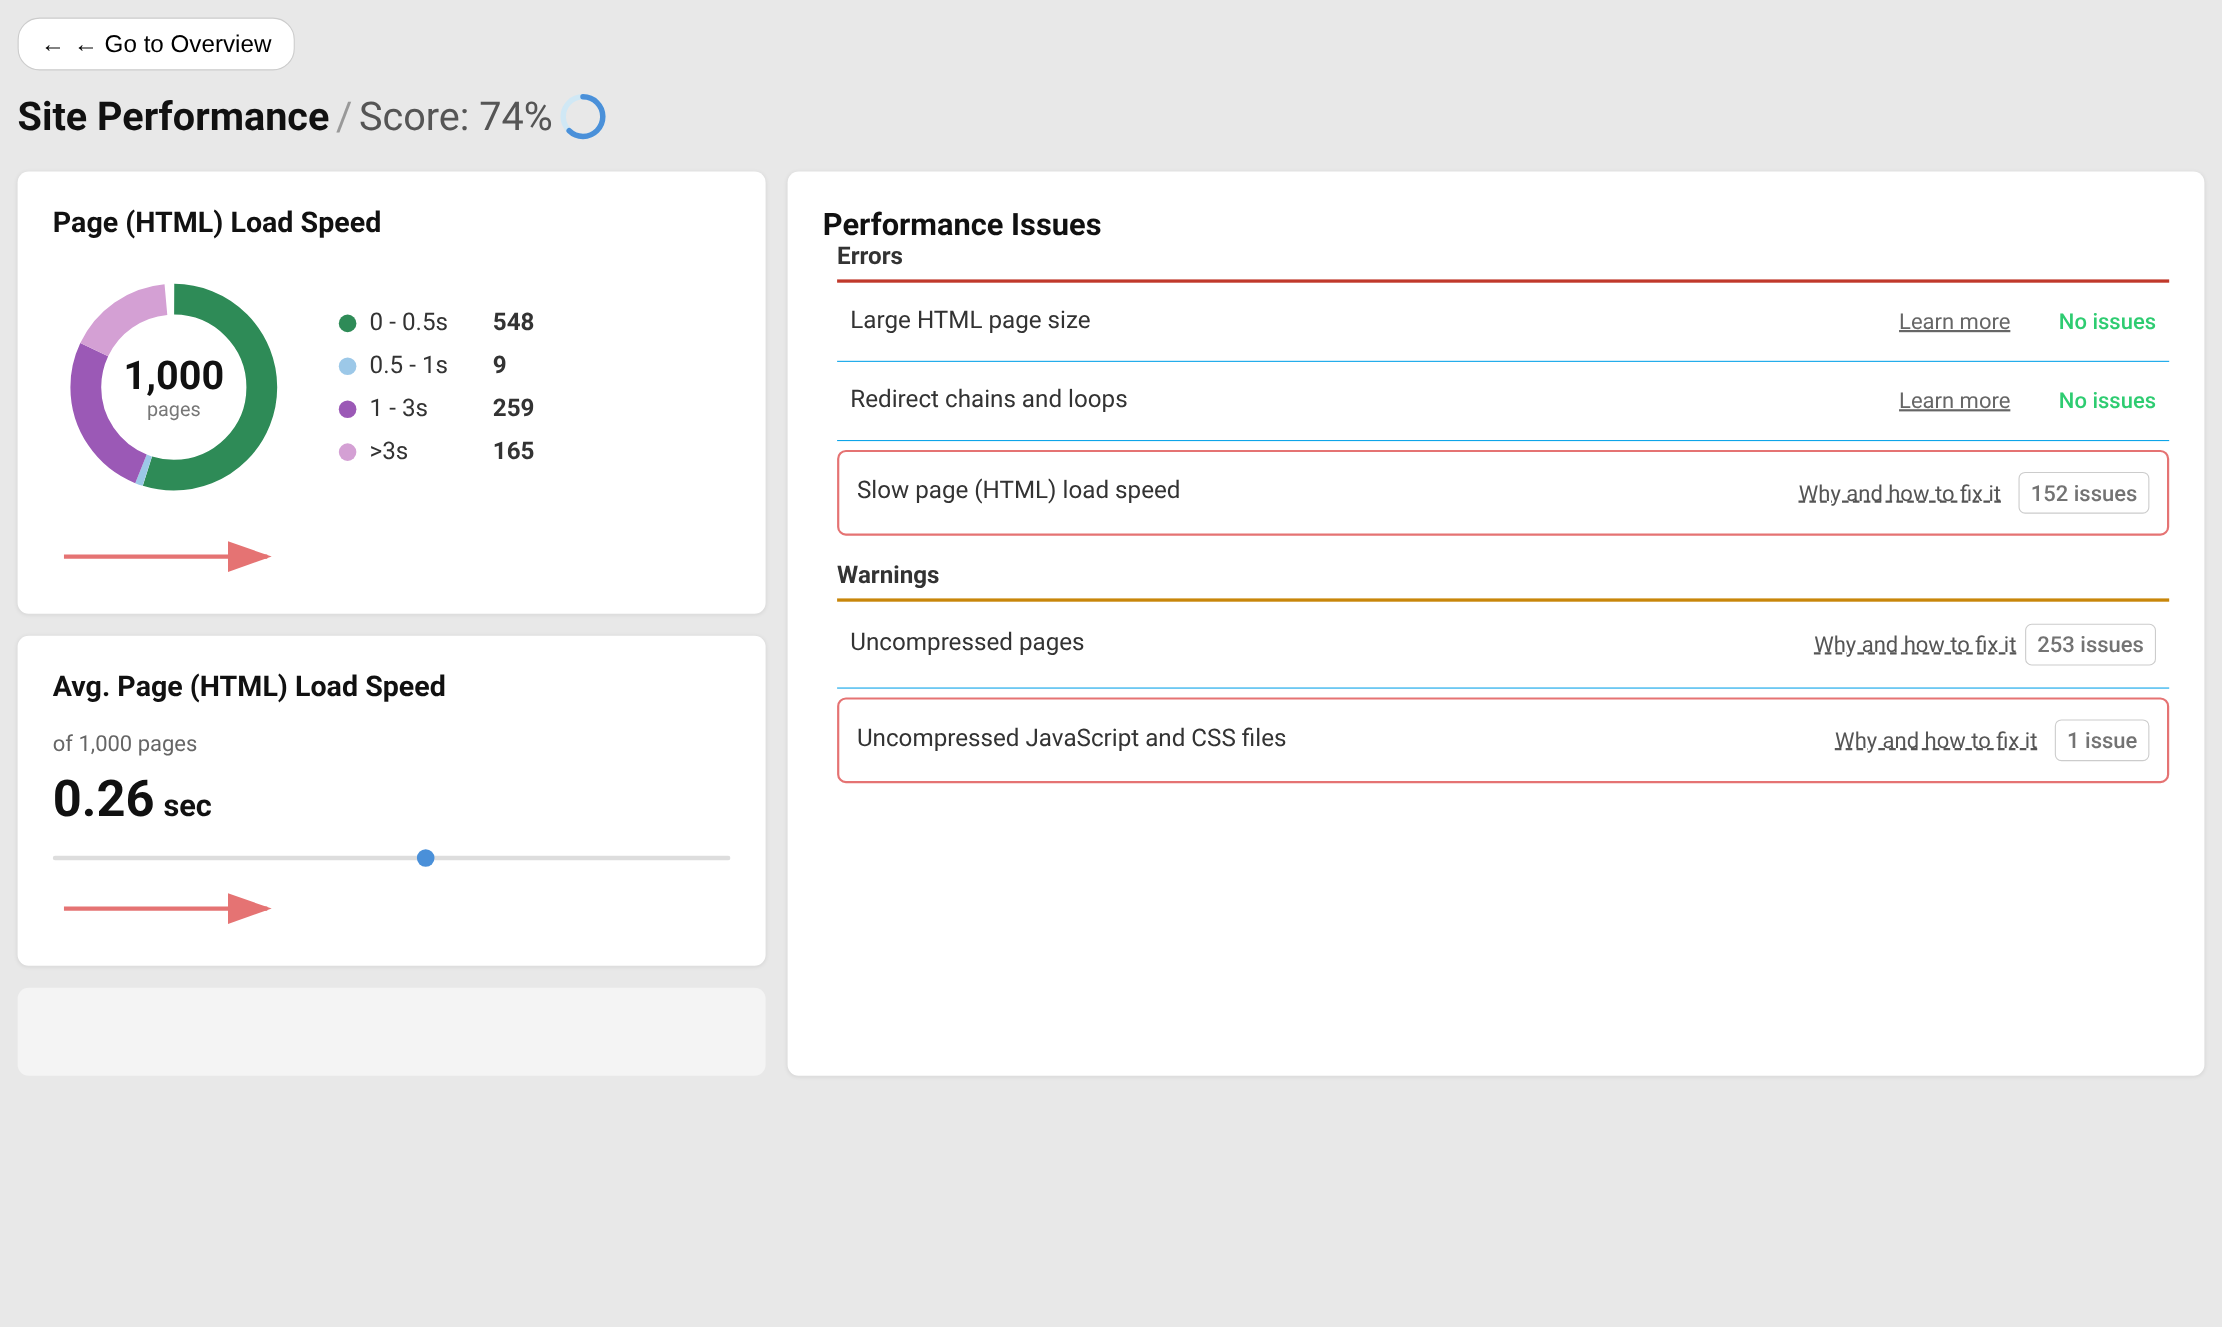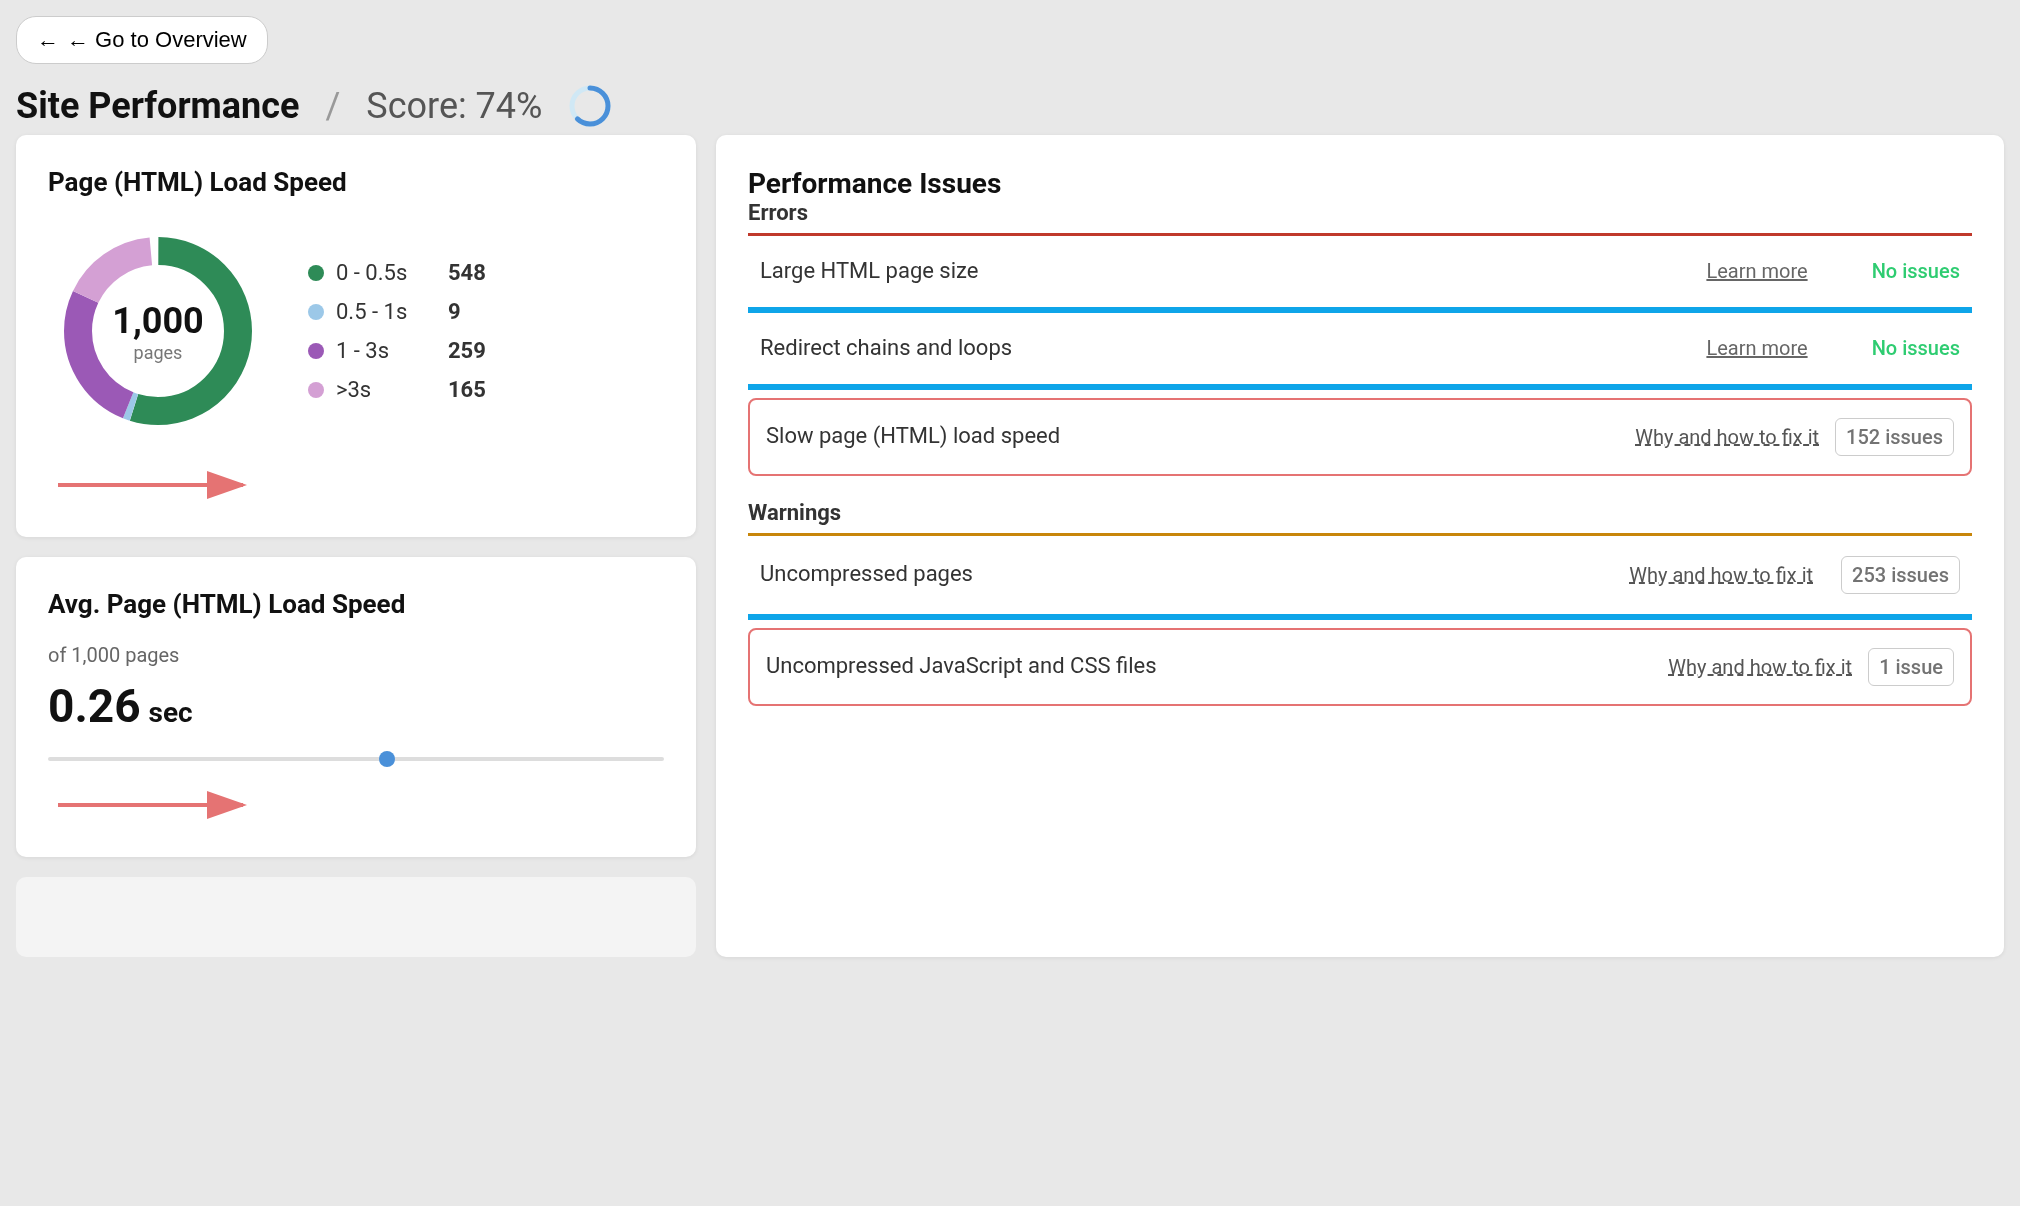--- a/index.html
+++ b/index.html
@@ -18,22 +18,22 @@
       border: 1px solid #ccc;
       border-radius: 20px;
       padding: 10px 20px;
       font-size: 22px;
       cursor: pointer;
       margin-bottom: 20px;
     }
     .page-header {
       display: flex;
       align-items: center;
-      gap: 26px;
-      margin-bottom: 7px;
+      gap: 6px;
+      margin-bottom: 28px;
     }
     .page-title {
       font-size: 36px;
       font-weight: 700;
       color: #111;
     }
     .score-divider {
       font-size: 36px;
       color: #999;
     }
@@ -174,22 +174,22 @@
     }
     .section-divider-orange {
       height: 3px;
       background: #c8860a;
       margin-bottom: 0;
     }
     .issue-row {
       display: flex;
       align-items: center;
       padding: 20px 12px;
-      border-bottom: 6px solid #0ea5e9;
-      gap: 28px;
+      border-bottom: 1px solid #0ea5e9;
+      gap: 8px;
     }
     .issue-row:last-child {
       border-bottom: none;
     }
     .issue-name {
       flex: 1;
       font-size: 22px;
       color: #333;
       line-height: 1.4;
     }
@@ -228,20 +228,21 @@
       border-radius: 8px;
       margin: 8px 0;
       background: white;
       display: flex;
       align-items: center;
       padding: 18px 16px;
       gap: 16px;
     }
     .section-block {
       margin-bottom: 16px;
+      margin-left: 13px;
     }
     
     .donut-svg {
       width: 220px;
       height: 220px;
     }
     .avg-unit {
       font-size: 28px;
       font-weight: 700;
       color: #111;

